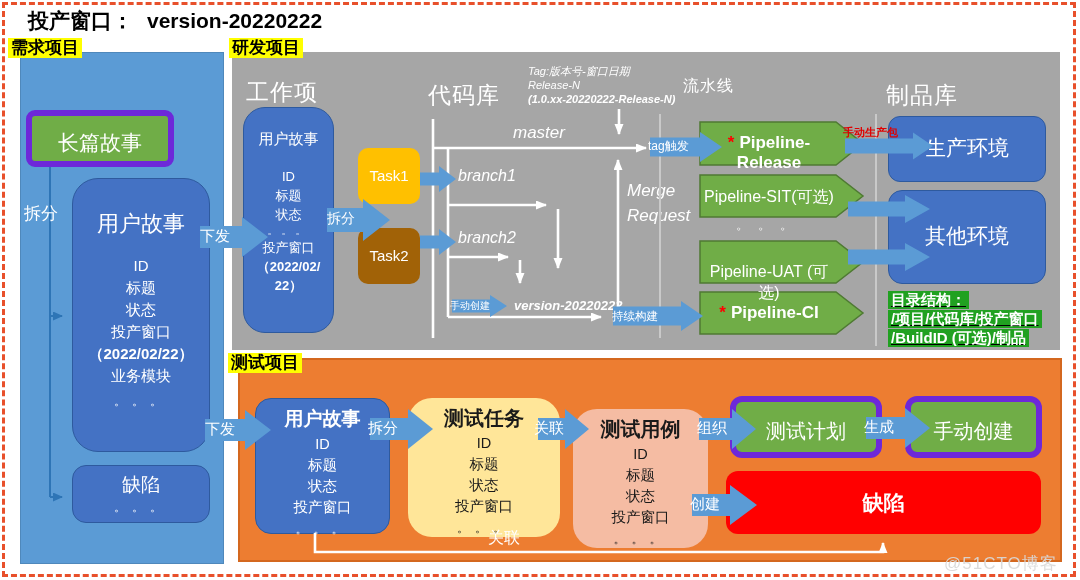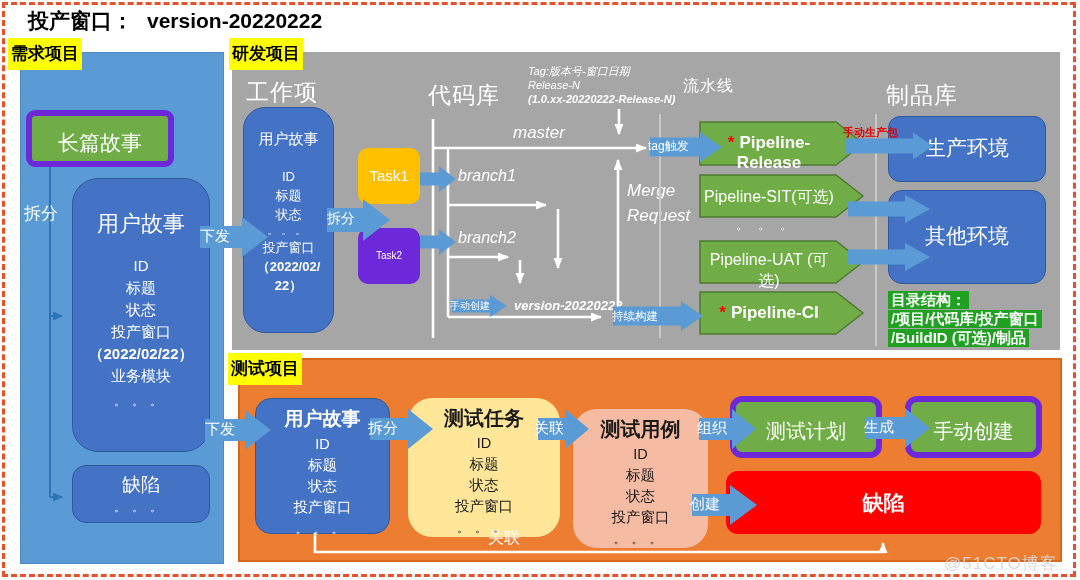--- a/index.html
+++ b/index.html
@@ -3,21 +3,21 @@
 <meta charset="utf-8">
 <style>
   html,body{margin:0;padding:0;background:#fff;font-family:"Liberation Sans","DejaVu Sans",sans-serif;}
   #canvas{position:relative;width:1080px;height:580px;background:#fff;overflow:hidden;}
   .frame{position:absolute;left:2px;top:2px;right:4px;bottom:3px;border:3px dashed #E8502B;z-index:0;pointer-events:none;}
   .abs{position:absolute;}
   .panel{position:absolute;z-index:1;}
   #p-req{left:20px;top:52px;width:202px;height:510px;background:#5B9BD5;border:1px solid rgba(0,0,0,.12);}
   #p-dev{left:232px;top:52px;width:828px;height:298px;background:#A6A6A6;}
   #p-test{left:238px;top:358px;width:824px;height:204px;background:#ED7D31;border:2px solid #D4681F;box-sizing:border-box;}
-  .ytag{position:absolute;z-index:7;background:#FFFF00;color:#000;font-weight:bold;font-size:17px;line-height:20px;padding:6px 3px;}
+  .ytag{position:absolute;z-index:7;background:#FFFF00;color:#000;font-weight:bold;font-size:17px;line-height:20px;padding:0 3px;}
   .hdr{position:absolute;z-index:3;color:#fff;font-size:23px;letter-spacing:1px;}
   .bx{position:absolute;z-index:2;box-sizing:border-box;text-align:center;color:#fff;}
   .blue{background:#4472C4;border:1.5px solid #2E5A9E;}
   .green{background:#70AD47;border:6px solid #6d28d9;}
   .bxt{font-weight:normal;}
   .b{font-weight:bold;}
   .dots{letter-spacing:6px;font-size:12px;line-height:12px;}
   .alab{position:absolute;z-index:6;color:#fff;text-align:left;line-height:1.1;}
   .it{font-style:italic;}
   .wlab{position:absolute;z-index:4;color:#fff;}
@@ -153,21 +153,21 @@
       <div class="dots" style="font-size:10px;line-height:14px;letter-spacing:4px;">。。。</div>
       <div>投产窗口</div>
       <div class="b">（2022/02/</div>
       <div class="b">22）</div>
     </div>
   </div>
 
   <div class="bx" style="left:358px;top:148px;width:62px;height:56px;background:#FFC000;border-radius:10px;font-size:15px;line-height:56px;">
     <span>Task1</span>
   </div>
-  <div class="bx" style="left:358px;top:228px;width:62px;height:56px;background:#6d28d9;border-radius:10px;font-size:10px;line-height:56px;">
+  <div class="bx" style="left:358px;top:228px;width:62px;height:56px;background:#a16207;border-radius:10px;font-size:15px;line-height:56px;">
     <span>Task2</span>
   </div>
   <div class="alab" style="left:327px;top:211px;width:38px;font-size:14px;">拆分</div>
 
   <div class="wlab it" style="left:528px;top:64px;width:160px;font-size:11px;line-height:14px;">
     <div>Tag:版本号-窗口日期</div>
     <div>Release-N</div>
     <div class="b">(1.0.xx-20220222-Release-N)</div>
   </div>
   <div class="wlab it" style="left:513px;top:123px;font-size:17px;">master</div>
@@ -179,32 +179,32 @@
 
   <div class="alab" style="left:648px;top:140px;width:56px;font-size:12px;">tag触发</div>
   <div class="alab" style="left:612px;top:310px;width:70px;font-size:11.5px;">持续构建</div>
   <div class="alab" style="left:843px;top:126px;width:74px;font-size:11px;color:#E00000;font-weight:bold;">手动生产包</div>
 
   <div class="chevt" style="top:133px;font-size:17px;font-weight:bold;">
     <span class="star">*</span><span>Pipeline-Release</span>
   </div>
   <div class="chevt" style="top:187px;font-size:16px;">Pipeline-SIT(可选)</div>
   <div class="chevt dots" style="top:219px;font-size:13px;letter-spacing:9px;">。。。</div>
-  <div class="chevt" style="top:250px;font-size:16px;">Pipeline-UAT (可选)</div>
+  <div class="chevt" style="top:262px;font-size:16px;">Pipeline-UAT (可选)</div>
   <div class="chevt" style="top:303px;font-size:17px;font-weight:bold;">
     <span class="star">*</span><span>Pipeline-CI</span>
   </div>
 
   <div class="bx blue" style="left:888px;top:116px;width:158px;height:66px;border-radius:12px;font-size:21px;line-height:62px;">
     <span>生产环境</span>
   </div>
   <div class="bx blue" style="left:888px;top:190px;width:158px;height:94px;border-radius:14px;font-size:21px;line-height:90px;">
     <span>其他环境</span>
   </div>
-  <div class="abs" style="left:888px;top:291px;z-index:6;">
+  <div class="abs" style="left:888px;top:291px;z-index:6;text-decoration:underline;">
     <div class="dirline">目录结构：</div>
     <div class="dirline">/项目/代码库/投产窗口</div>
     <div class="dirline">/BuildID (可选)/制品</div>
   </div>
 
   <div class="bx blue" style="left:255px;top:398px;width:135px;height:136px;border-radius:16px;">
     <div class="bxt b" style="font-size:19px;margin-top:7px;">用户故事</div>
     <div style="margin-top:2px;font-size:14.5px;line-height:21px;">
       <div>ID</div>
       <div>标题</div>

